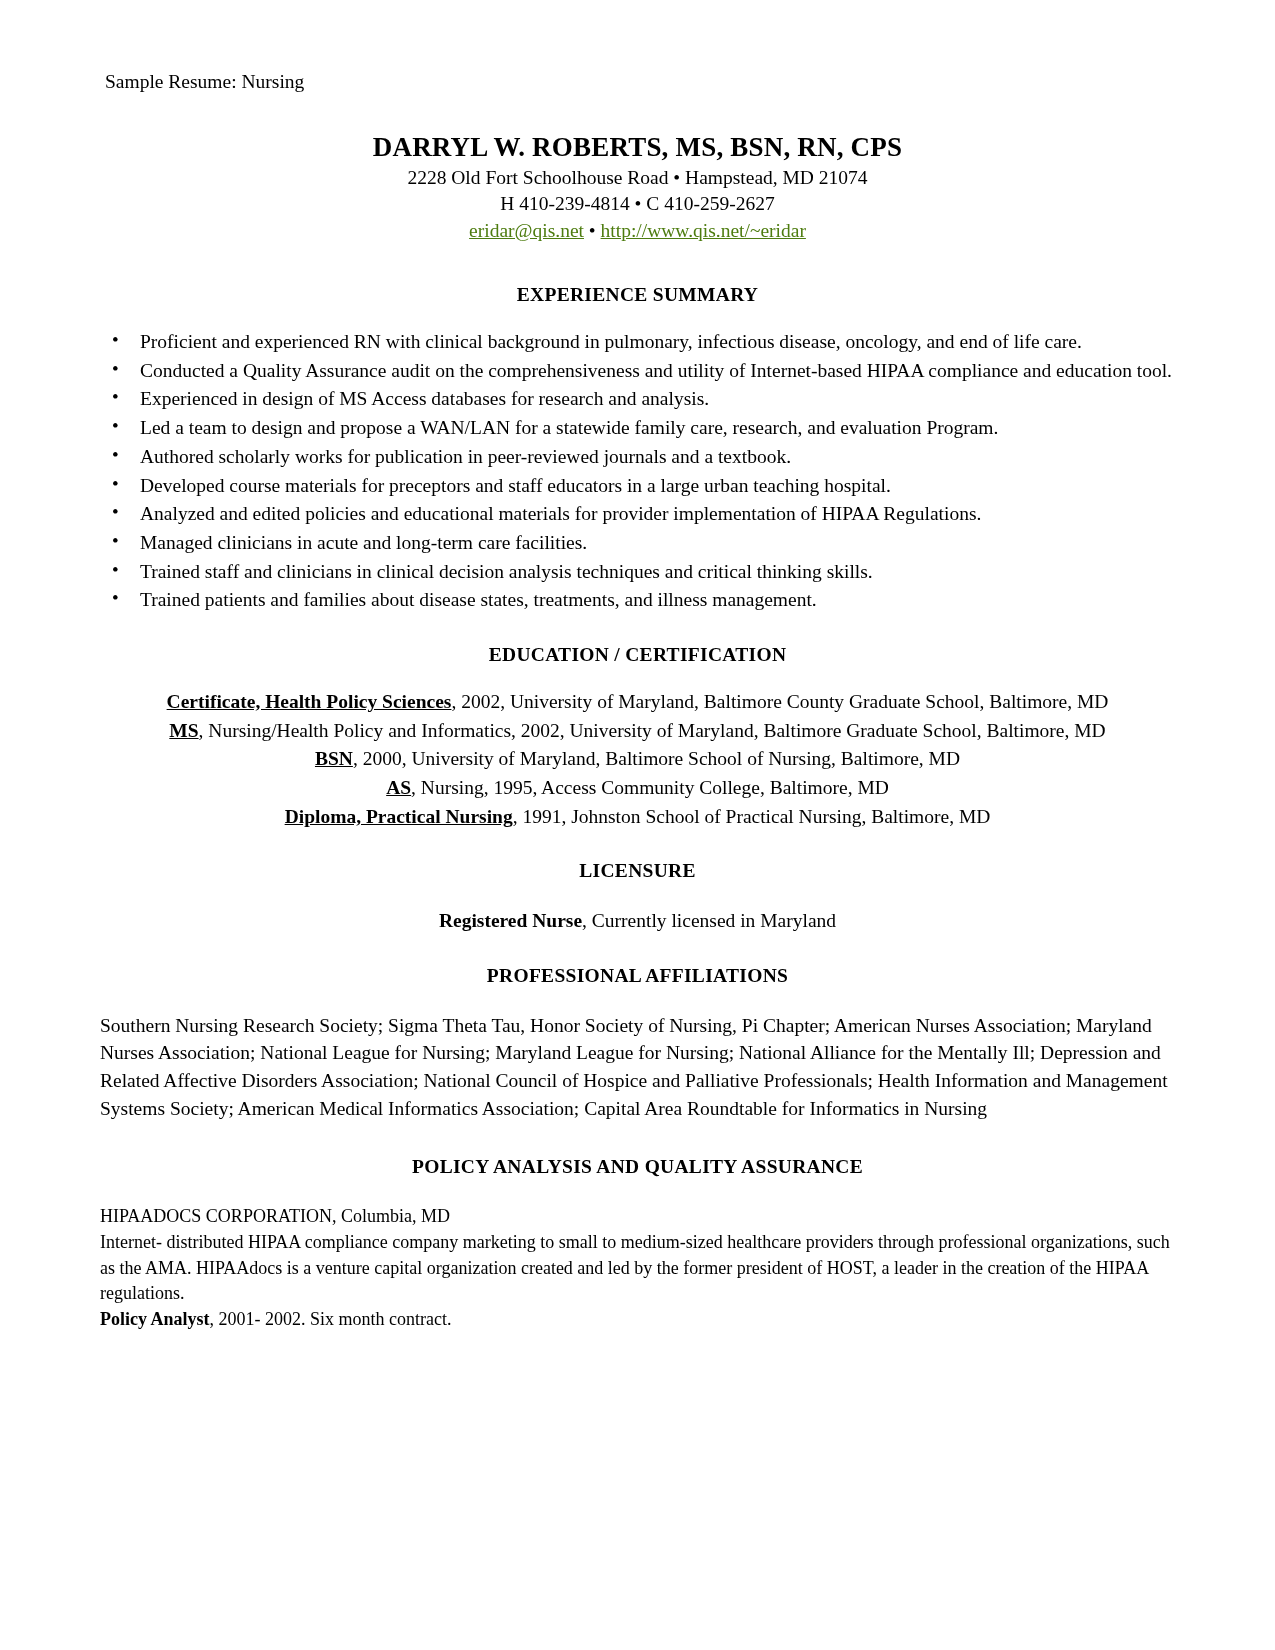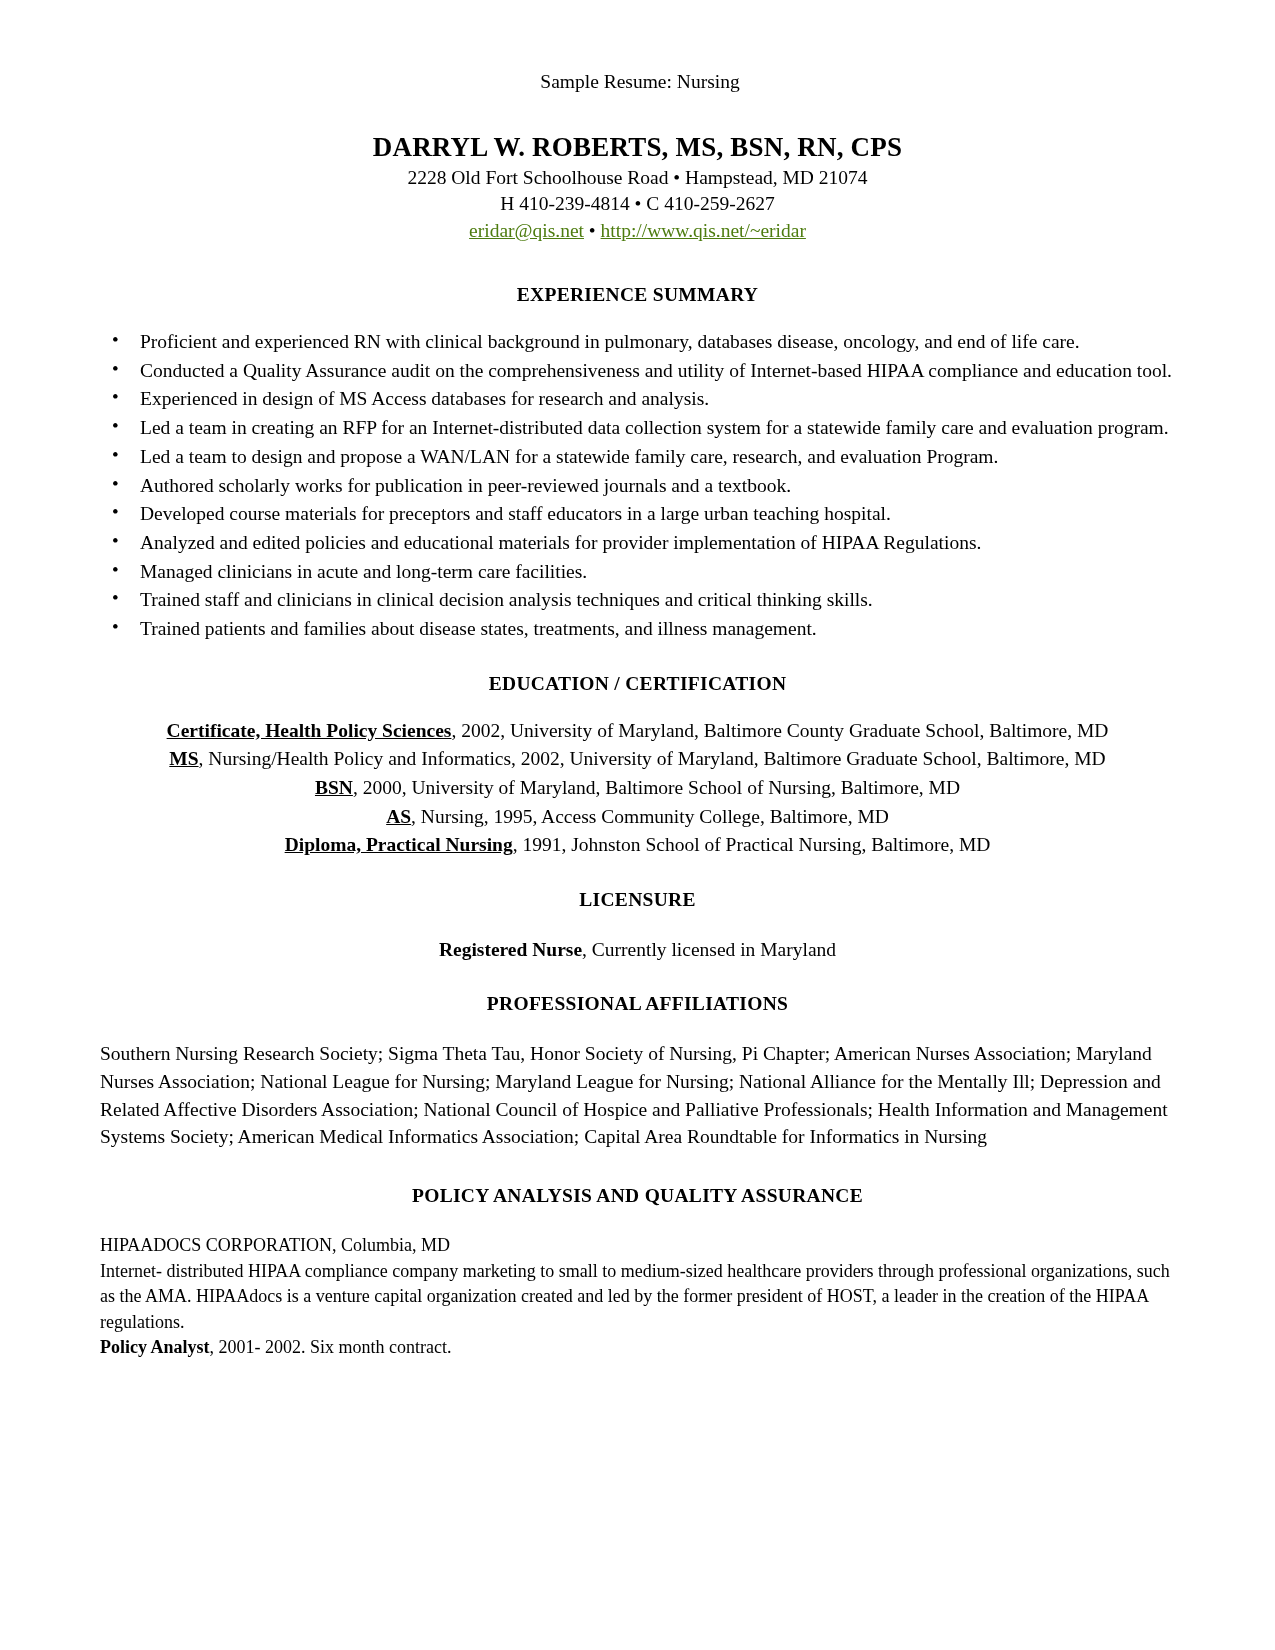--- a/index.html
+++ b/index.html
@@ -21,21 +21,20 @@
     top: 0;
     width: 1275px;
     height: 1650px;
     box-sizing: border-box;
     padding: 70px 100px 0 100px;
   }
   .doc-label {
     font-size: 19.5px;
     line-height: 1.2;
     margin: 0 0 38px 5px;
-    text-align: center;
   }
   .name-block {
     text-align: center;
     margin-bottom: 4px;
   }
   .person-name {
     font-size: 27px;
     font-weight: bold;
     letter-spacing: 0.2px;
     line-height: 1.25;
@@ -115,24 +114,23 @@
     <div class="contact-line">2228 Old Fort Schoolhouse Road • Hampstead, MD  21074</div>
     <div class="contact-line">H 410-239-4814 • C 410-259-2627</div>
     <div class="contact-line">
       <span class="contact-link">eridar@qis.net</span><span> • </span><span class="contact-link">http://www.qis.net/~eridar</span>
     </div>
   </div>
 
   <div class="section-head sec-exp-head">EXPERIENCE SUMMARY</div>
 
   <ul class="bullets">
-    <li>Proficient and experienced RN with clinical background in pulmonary, databases disease, oncology, and end of life care.</li>
+    <li>Proficient and experienced RN with clinical background in pulmonary, infectious disease, oncology, and end of life care.</li>
     <li>Conducted a Quality Assurance audit on the comprehensiveness and utility of Internet-based HIPAA compliance and education tool.</li>
     <li>Experienced in design of MS Access databases for research and analysis.</li>
-    <li>Led a team in creating an RFP for an Internet-distributed data collection system for a statewide family care and evaluation program.</li>
     <li>Led a team to design and propose a WAN/LAN for a statewide family care, research, and evaluation Program.</li>
     <li>Authored scholarly works for publication in peer-reviewed journals and a textbook.</li>
     <li>Developed course materials for preceptors and staff educators in a large urban teaching hospital.</li>
     <li>Analyzed and edited policies and educational materials for provider implementation of HIPAA Regulations.</li>
     <li>Managed clinicians in acute and long-term care facilities.</li>
     <li>Trained staff and clinicians in clinical decision analysis techniques and critical thinking skills.</li>
     <li>Trained patients and families about disease states, treatments, and illness management.</li>
   </ul>
 
   <div class="section-head sec-edu-head">EDUCATION / CERTIFICATION</div>

